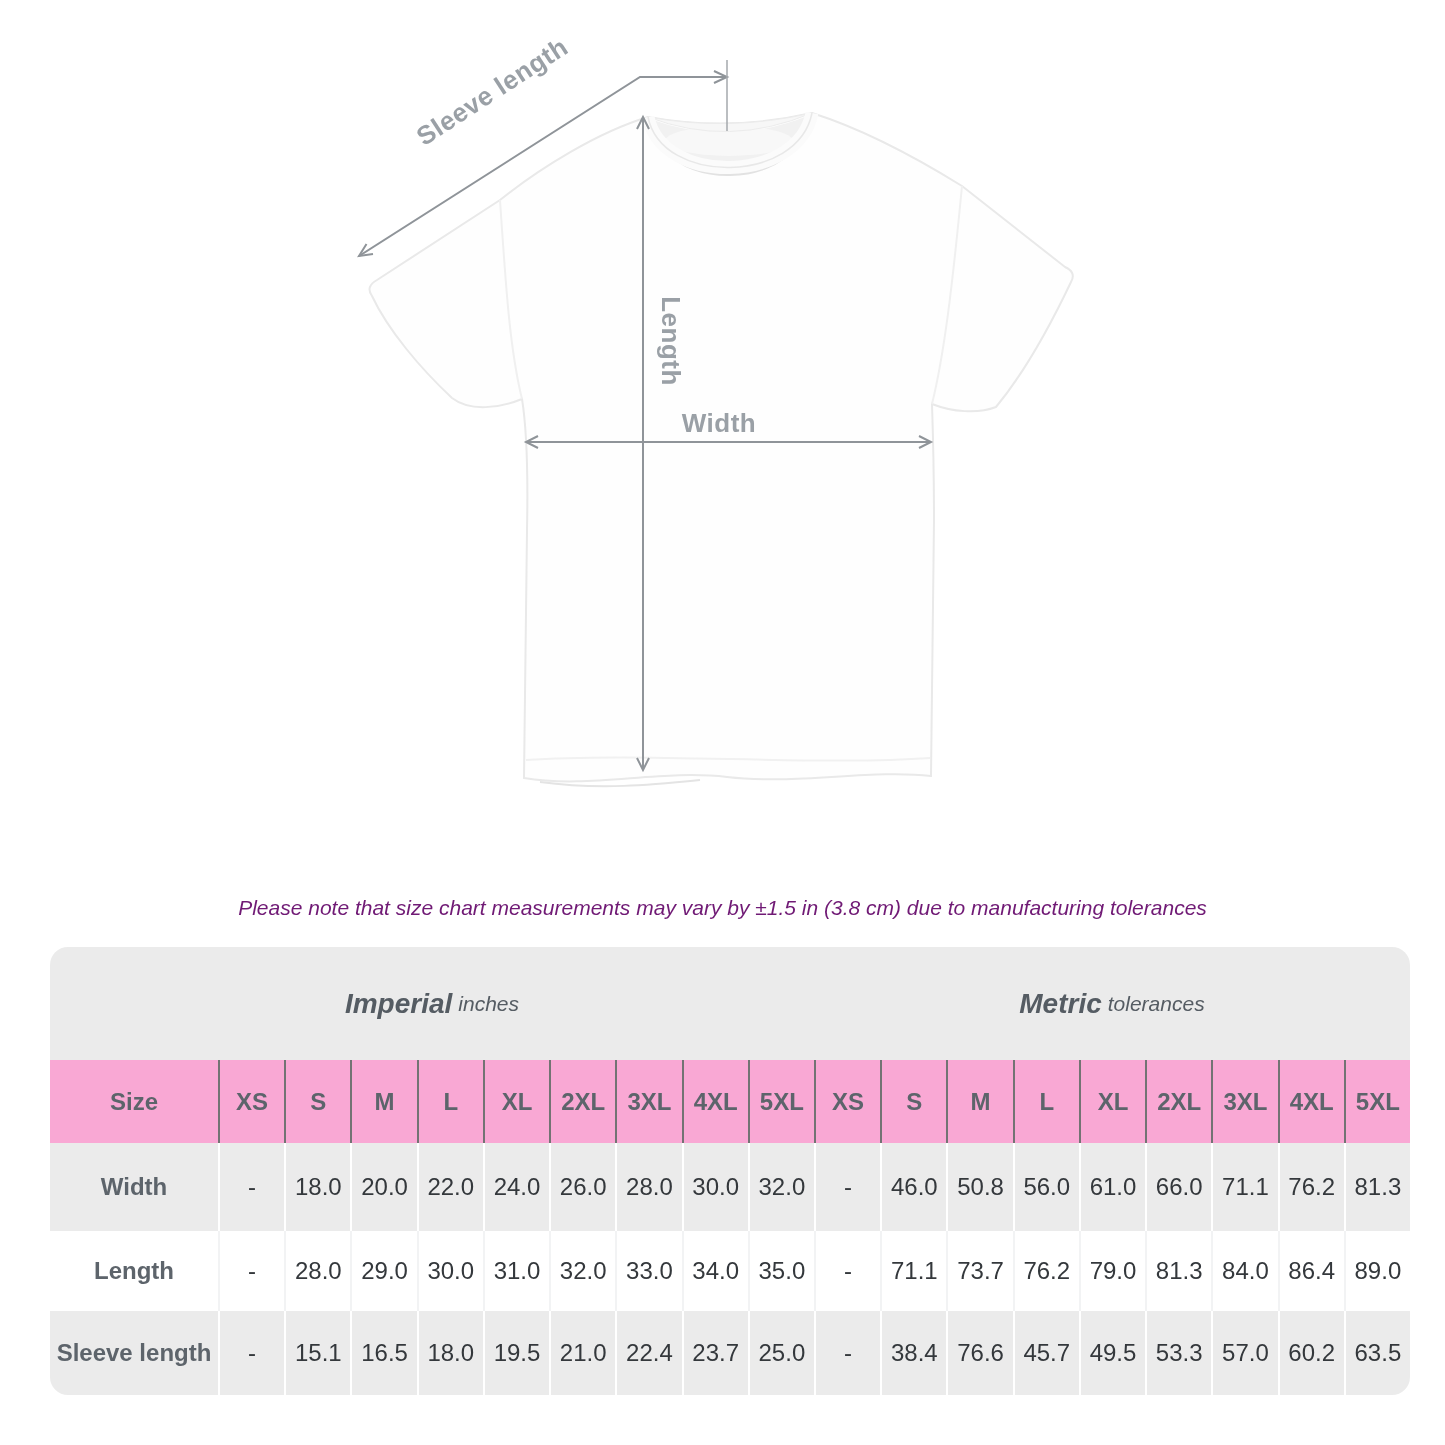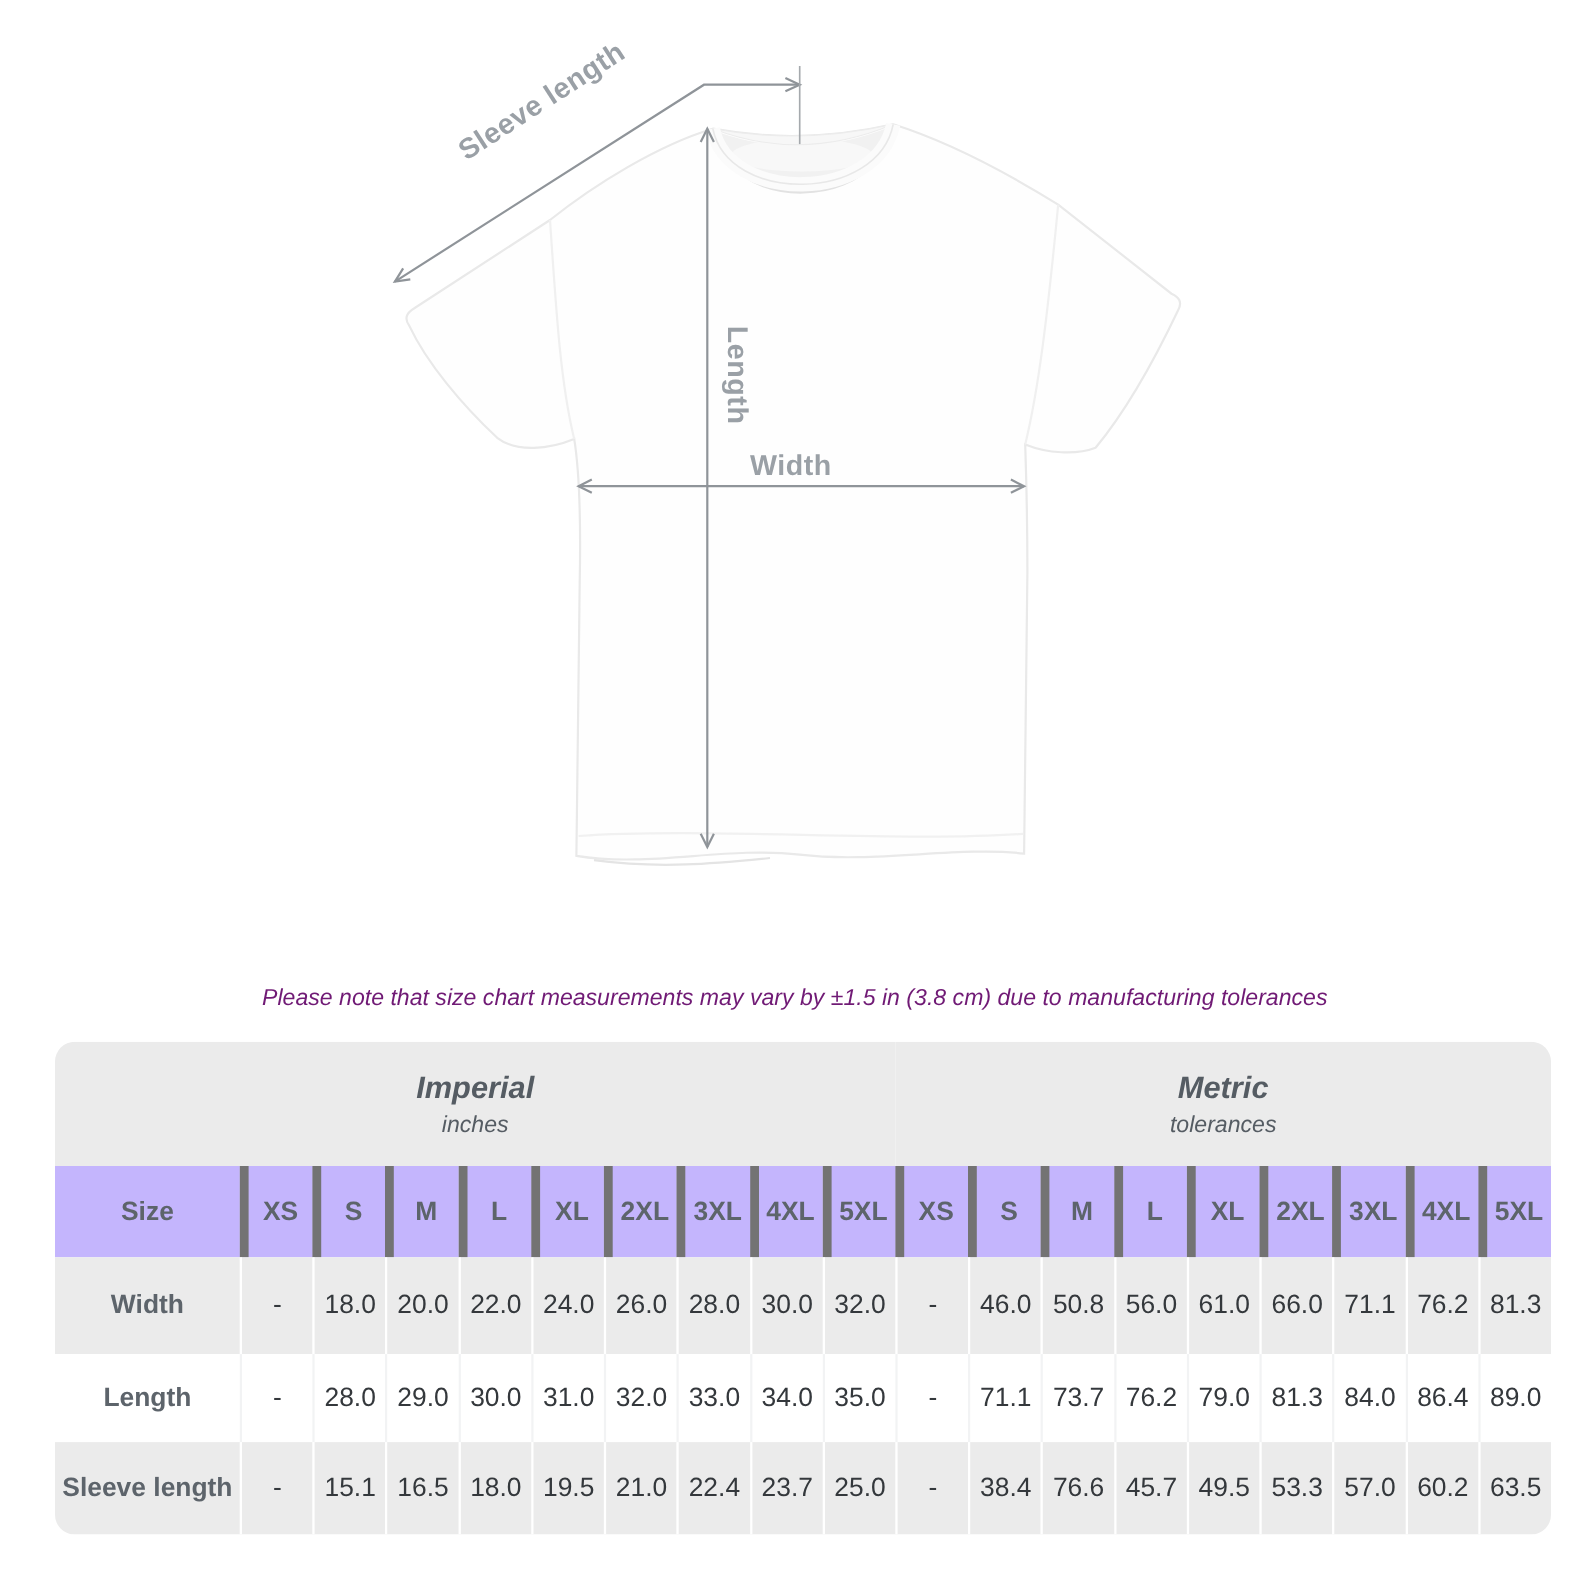--- a/index.html
+++ b/index.html
@@ -11,27 +11,27 @@
   .chart-title{position:absolute;left:0;top:846px;width:100%;text-align:center;
         font-size:33px;font-weight:bold;color:#2b2f33;letter-spacing:.2px;}
   .chart-subtitle{position:absolute;left:0;top:896px;width:100%;text-align:center;
         font-style:italic;font-size:21px;color:#701a75;}
   
   .size-table{position:absolute;left:50px;top:947px;width:1360px;
         display:grid;grid-template-columns:168px repeat(18,1fr);
         grid-template-rows:113px 83px 88px 80px 84px;
         border-radius:18px;overflow:hidden;font-size:24px;color:#34383c;}
   .cell{display:flex;align-items:center;justify-content:center;background:#fff;}
-  .group{grid-row:1;background:#ebebeb;flex-direction:column;gap:6px;}
+  .group{grid-row:1;background:#ebebeb;gap:6px;}
   .g-imp{grid-column:1 / span 10;}
   .g-met{grid-column:11 / span 9;}
   .g-title{font-size:28px;font-weight:bold;font-style:italic;color:#555c63;}
   .g-unit{font-size:21px;font-style:italic;color:#555c63;}
-  .h{font-weight:bold;color:#5d646b;background:#c4b5fd;}
-  .h.sep{border-left:8px solid #737373;}
+  .h{font-weight:bold;color:#5d646b;background:#f9a8d4;}
+  .h.sep{border-left:2px solid #737373;}
   .lbl{font-weight:bold;color:#5d646b;}
   .rg{background:#ebebeb;}           
   .rg.sep{border-left:2px solid #ffffff;}
   .rw{background:#ffffff;}           
   .rw.sep{border-left:2px solid #f2f3f4;}
 </style>
 </head>
 <body>
 
 <main class="page">

